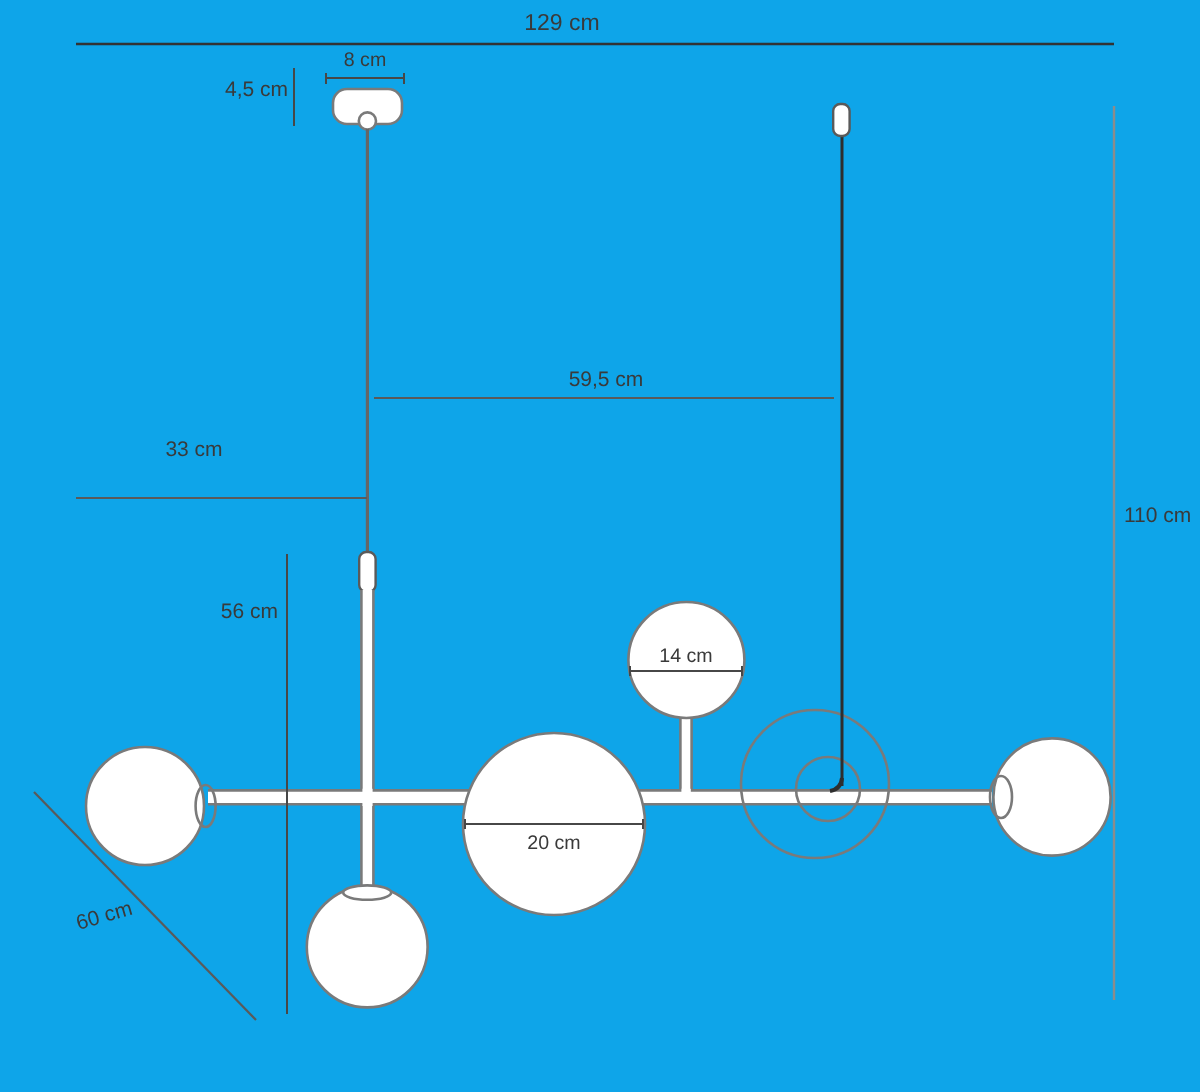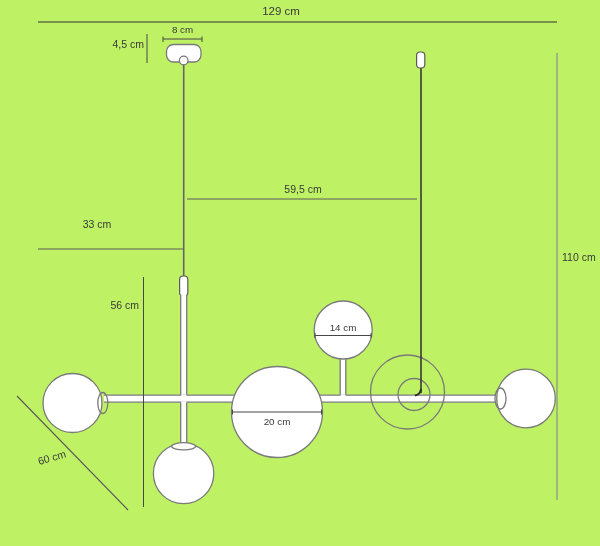--- a/index.html
+++ b/index.html
@@ -4,21 +4,21 @@
 <style>
   html, body {
     margin: 0;
     padding: 0;
     background: #ffffff;
   }
   .canvas {
     position: relative;
     width: 600px;
     height: 546px;
-    background: #bef264;
+    background: #0ea5e9;
     overflow: hidden;
     font-family: "Liberation Sans", sans-serif;
   }
   svg { display: block; }
   .lamp-stroke   { stroke: #7a7a7a; stroke-width: 1.3; fill: none; }
   .lamp-fill     { stroke: #7a7a7a; stroke-width: 1.3; fill: #ffffff; }
   .fitting       { stroke: #5a5a5a; stroke-width: 1.2; fill: #ffffff; }
   .white-patch   { fill: #ffffff; stroke: none; }
   .cord-main     { stroke: #666666; stroke-width: 1.6; fill: none; }
   .cord-second   { stroke: #2e2e2e; stroke-width: 1.5; fill: none; }

